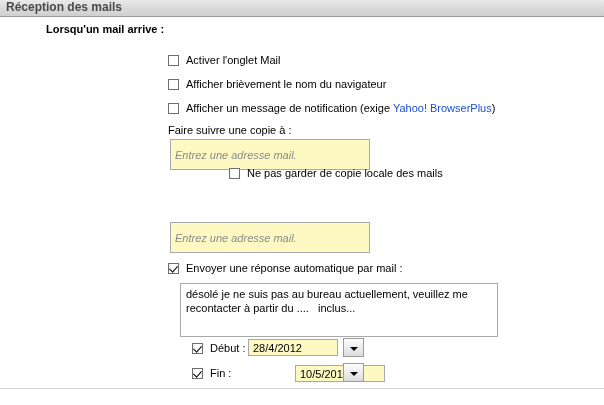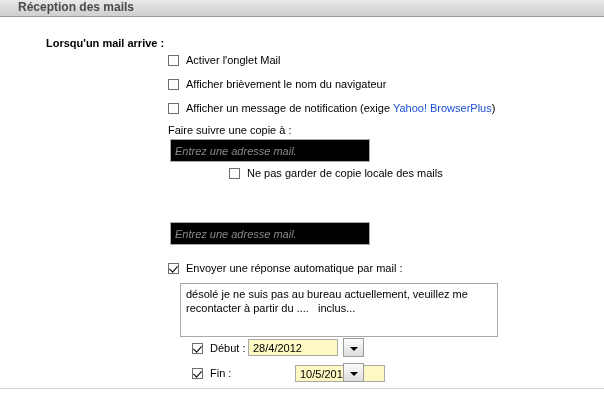--- a/index.html
+++ b/index.html
@@ -32,35 +32,34 @@
   }
   .section-header .title {
     position: absolute;
     left: 6px;
     top: 0px;
     font-size: 12px;
     font-weight: bold;
     color: #4a4a4a;
     letter-spacing: 0px;
     line-height: 14px;
-    margin-left: 12px;
   }
   
   .body-area {
     position: absolute;
     left: 0;
     top: 17px;
     width: 604px;
     height: 370px;
     background: #ffffff;
   }
   .row-label {
     position: absolute;
     left: 46px;
-    top: 20px;
+    top: 6px;
     font-size: 11px;
     font-weight: bold;
     color: #000;
     white-space: nowrap;
   }
   .cb-line {
     position: absolute;
     left: 168px;
     white-space: nowrap;
     font-size: 11px;
@@ -99,27 +98,27 @@
   .plain-label {
     position: absolute;
     font-size: 11px;
     color: #000;
     white-space: nowrap;
   }
   .txt-input {
     position: absolute;
     box-sizing: border-box;
     border: 1px solid #a9a9a9;
-    background: #000000;
+    background: #fef9c3;
     font-family: "Liberation Sans", sans-serif;
     font-size: 11px;
     color: #8a8a8a;
     font-style: italic;
     padding: 1px 4px;
-    height: 23px;
+    height: 31px;
     line-height: 14px;
   }
   .txt-input::placeholder {
     color: #8a8a8a;
     font-style: italic;
     opacity: 1;
   }
   .date-input {
     position: absolute;
     box-sizing: border-box;

